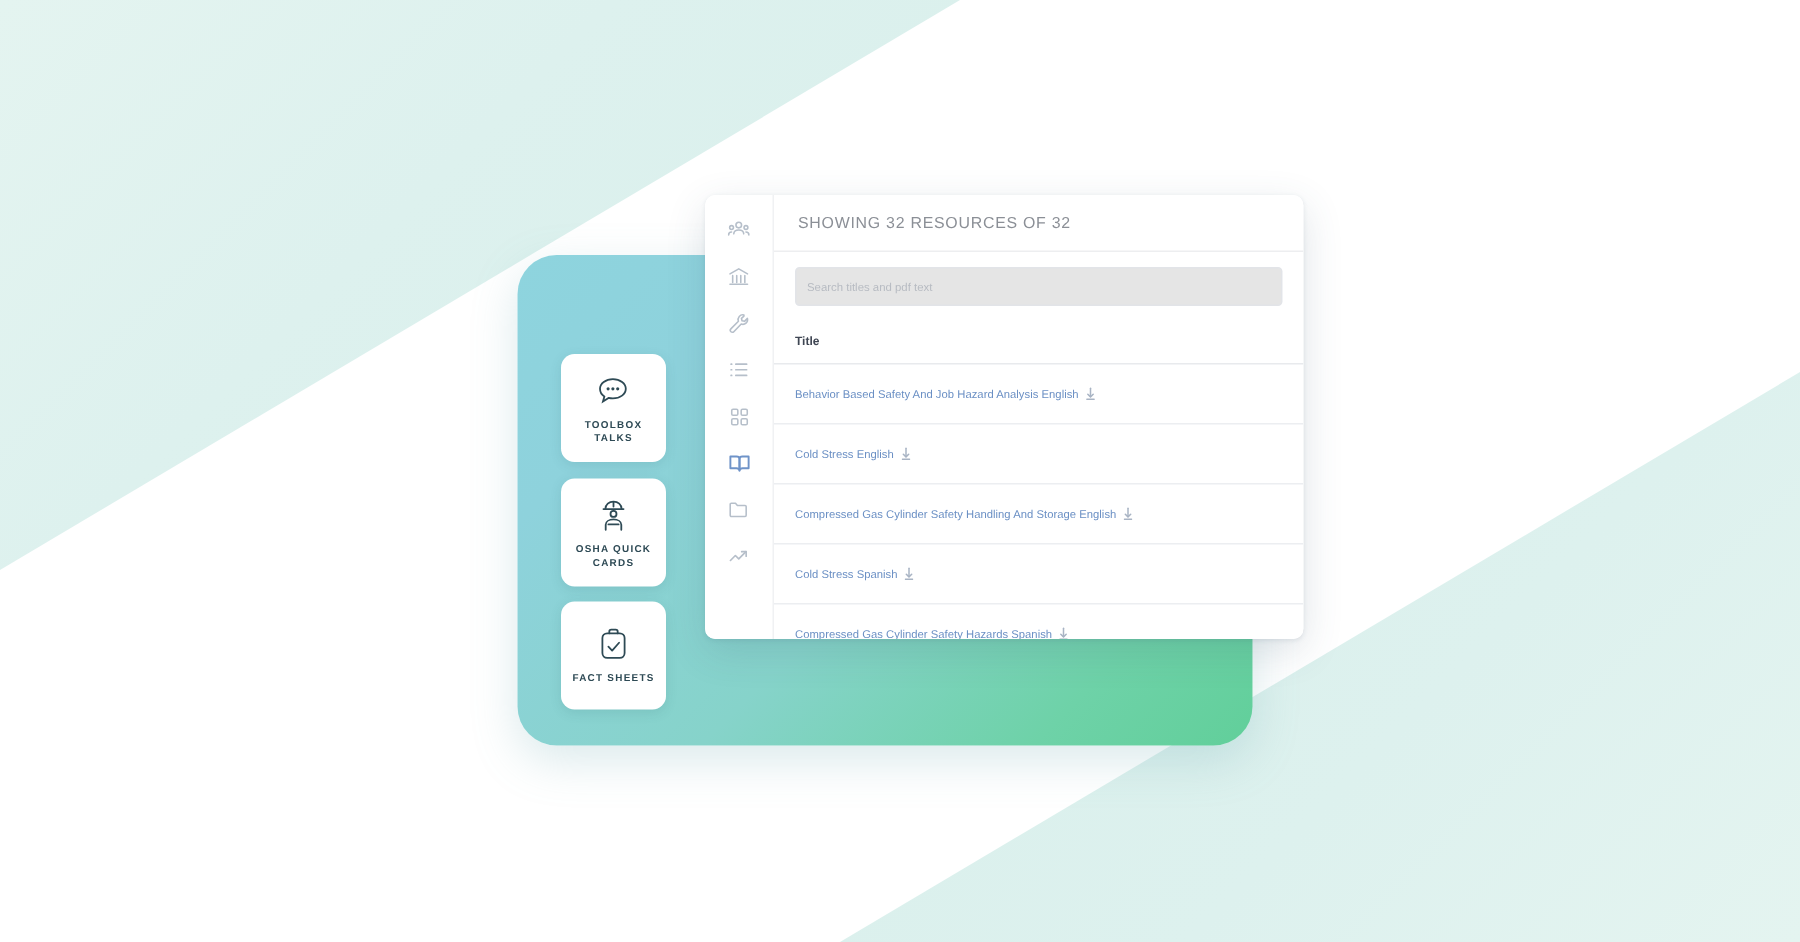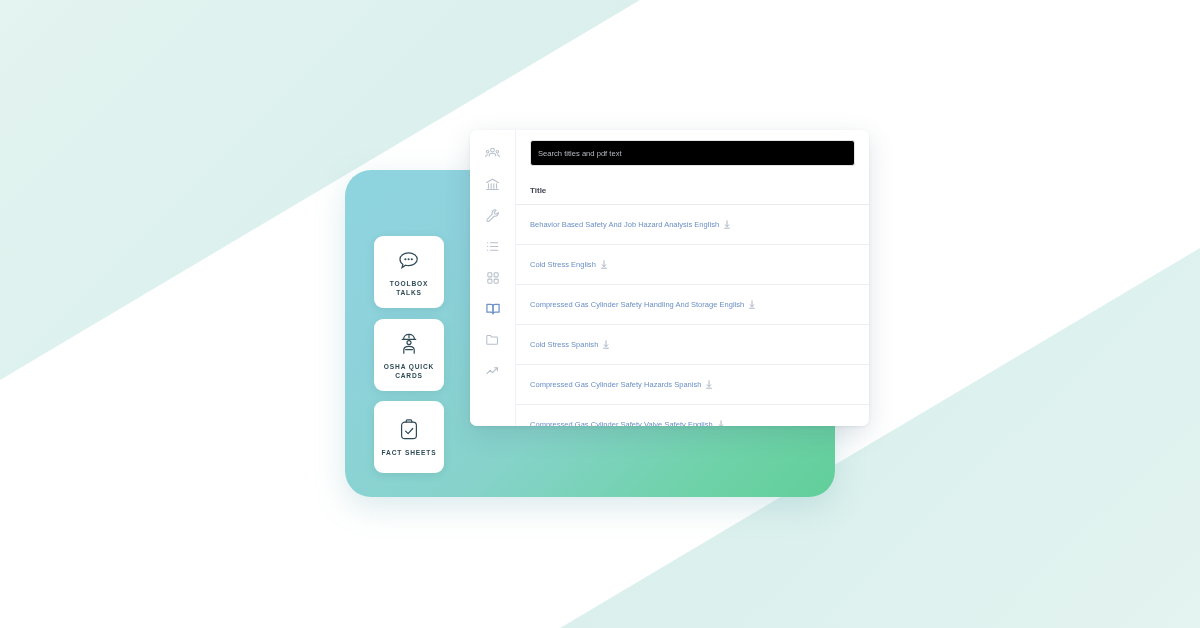--- a/index.html
+++ b/index.html
@@ -152,21 +152,21 @@
   .search-input {
     width: 100%;
     box-sizing: border-box;
     height: 20px;
     border: 1px solid #e2e4e8;
     border-radius: 3px;
     padding: 12px 7px;
     font-size: 7.6px;
     color: #6f747c;
     font-family: "Liberation Sans", sans-serif;
-    background: #000000;
+    background: #e5e5e5;
     outline: none;
   }
   .search-input::placeholder { color: #b7bbc2; }
 
   .table-head {
     padding: 7px 14px 7px 14px;
     border-bottom: 1px solid #e8eaed;
   }
   .table-head-cell {
     font-size: 8px;
@@ -334,20 +334,23 @@
           <svg width="15" height="15" viewBox="0 0 20 20" fill="none" stroke="currentColor" stroke-width="1.5" stroke-linecap="round" stroke-linejoin="round">
             <path d="M2.6 14.2l4.4-4.4 3 3 6.4-6.4"></path>
             <path d="M12.6 6.4h4v4"></path>
           </svg>
         </span>
       </div>
     </div>
 
     <div class="panel-content">
 
+      <div class="panel-header">
+        <div class="panel-header-title">SHOWING 32 RESOURCES OF 32</div>
+      </div>
 
       <div class="search-wrap">
         <input class="search-input" type="text" placeholder="Search titles and pdf text" style="">
       </div>
 
       <div class="table-head">
         <span class="table-head-cell">Title</span>
       </div>
 
       <div class="rows" id="rows-container">

